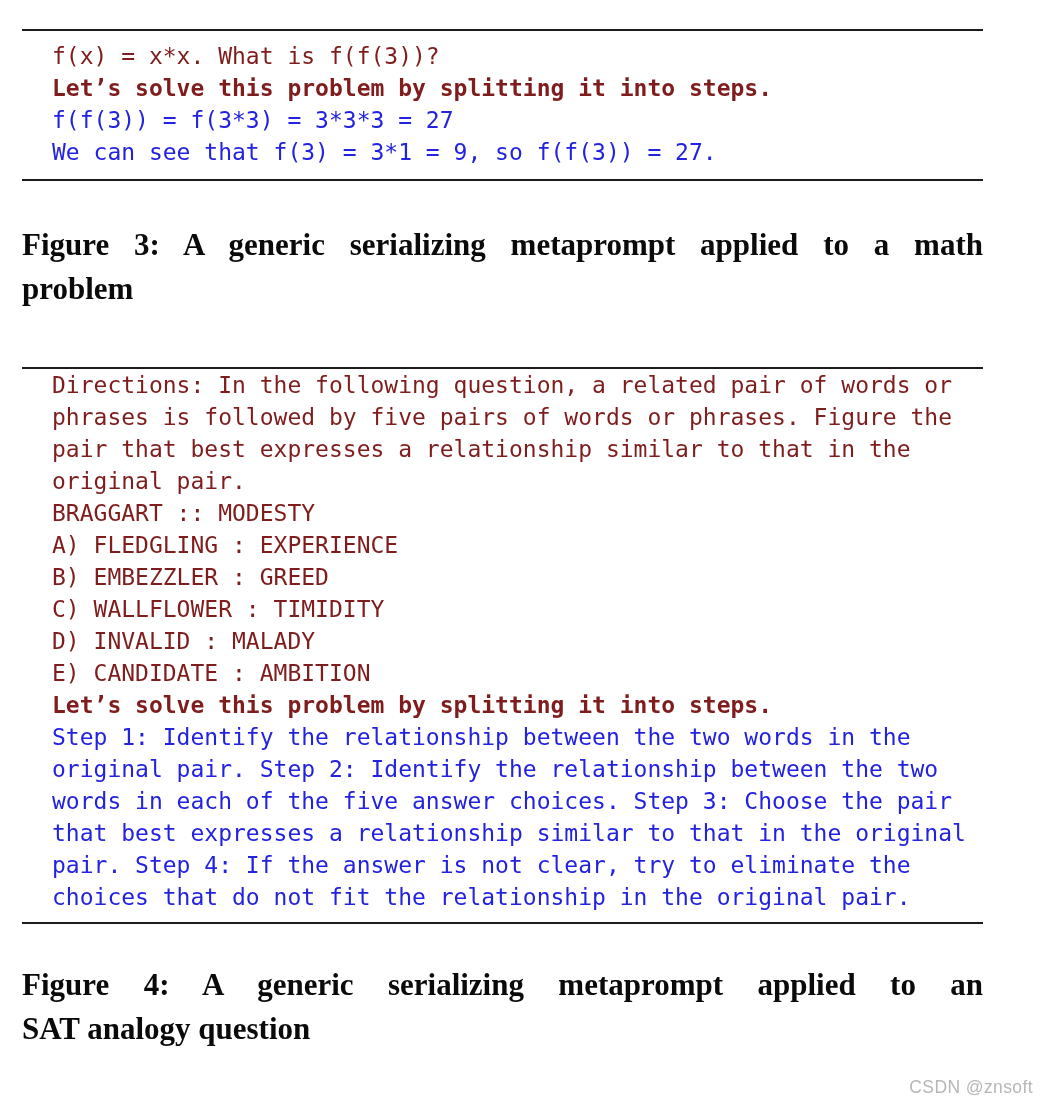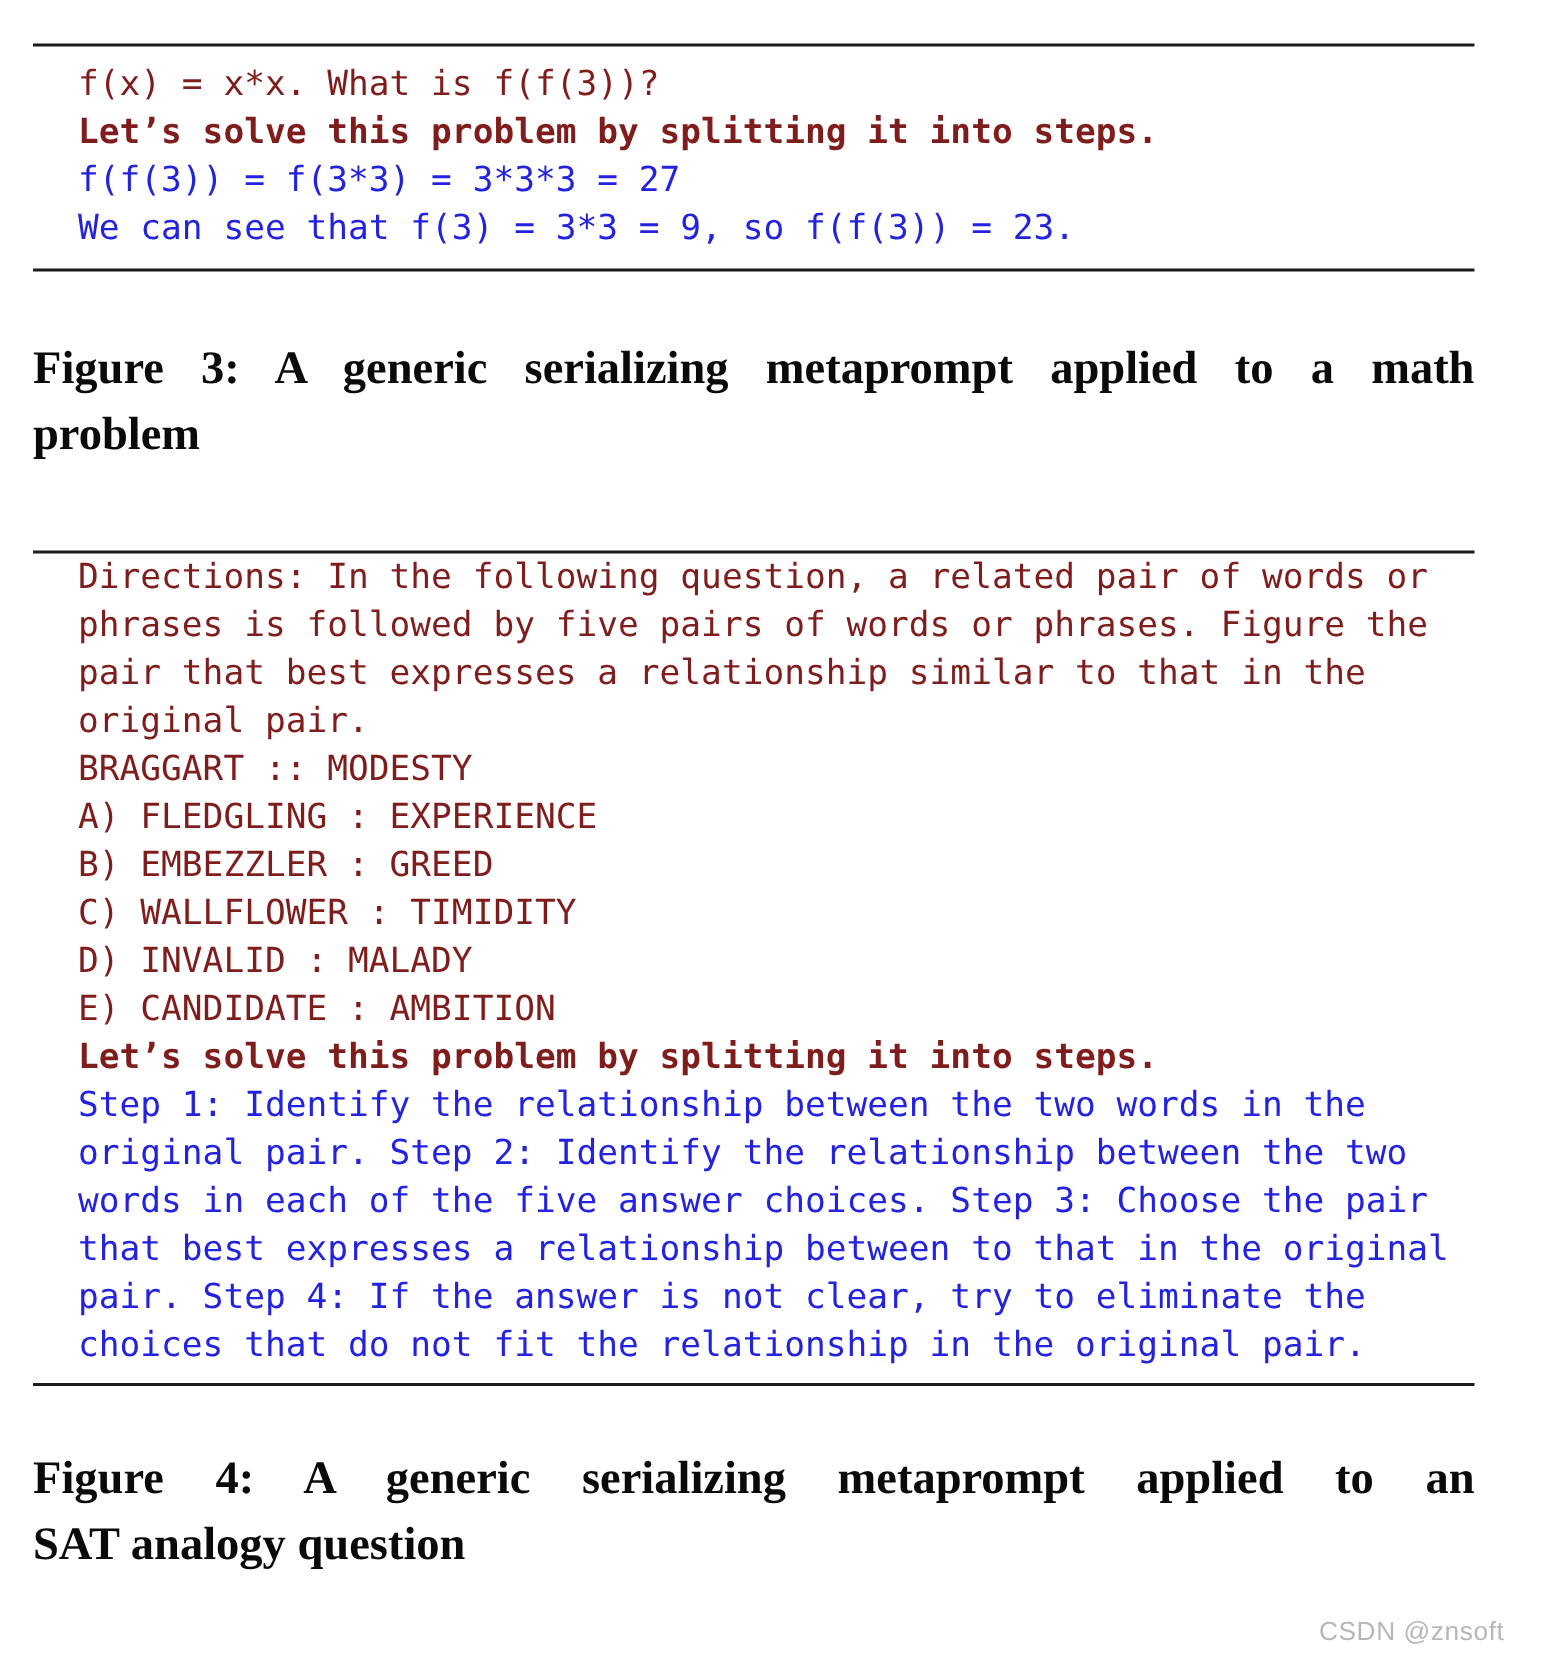--- a/index.html
+++ b/index.html
@@ -53,39 +53,39 @@
     text-align: justify;
     text-align-last: justify;
     white-space: normal;
   }
   .cap-rest {
     text-align: left;
   }
   .watermark {
     position: absolute;
     top: 1077px;
-    right: 40px;
+    right: 10px;
     font-family: "Liberation Sans", sans-serif;
     font-size: 17.5px;
     letter-spacing: 0.4px;
     color: #b7b7b7;
   }
 </style>
 </head>
 <body>
 
 <div class="page">
 
   <div class="rule rule-1"></div>
 
   <div class="codeblock codeblock-1">
     <div class="mline">f(x) = x*x. What is f(f(3))?</div>
     <div class="mline t-bold">Let’s solve this problem by splitting it into steps.</div>
     <div class="mline t-blue">f(f(3)) = f(3*3) = 3*3*3 = 27</div>
-    <div class="mline t-blue">We can see that f(3) = 3*3 = 9, so f(f(3)) = 23.</div>
+    <div class="mline t-blue">We can see that f(3) = 3*1 = 9, so f(f(3)) = 27.</div>
   </div>
 
   <div class="rule"></div>
 
   <div class="caption caption-3">
     <div class="cap-first">Figure 3: A generic serializing metaprompt applied to a math</div>
     <div class="cap-rest">problem</div>
   </div>
 
   <div class="rule rule-3"></div>
@@ -98,21 +98,21 @@
     <div class="mline">BRAGGART :: MODESTY</div>
     <div class="mline">A) FLEDGLING : EXPERIENCE</div>
     <div class="mline">B) EMBEZZLER : GREED</div>
     <div class="mline">C) WALLFLOWER : TIMIDITY</div>
     <div class="mline">D) INVALID : MALADY</div>
     <div class="mline">E) CANDIDATE : AMBITION</div>
     <div class="mline t-bold">Let’s solve this problem by splitting it into steps.</div>
     <div class="mline t-blue">Step 1: Identify the relationship between the two words in the</div>
     <div class="mline t-blue">original pair. Step 2: Identify the relationship between the two</div>
     <div class="mline t-blue">words in each of the five answer choices. Step 3: Choose the pair</div>
-    <div class="mline t-blue">that best expresses a relationship between to that in the original</div>
+    <div class="mline t-blue">that best expresses a relationship similar to that in the original</div>
     <div class="mline t-blue">pair. Step 4: If the answer is not clear, try to eliminate the</div>
     <div class="mline t-blue">choices that do not fit the relationship in the original pair.</div>
   </div>
 
   <div class="rule"></div>
 
   <div class="caption caption-4">
     <div class="cap-first">Figure 4: A generic serializing metaprompt applied to an</div>
     <div class="cap-rest">SAT analogy question</div>
   </div>

